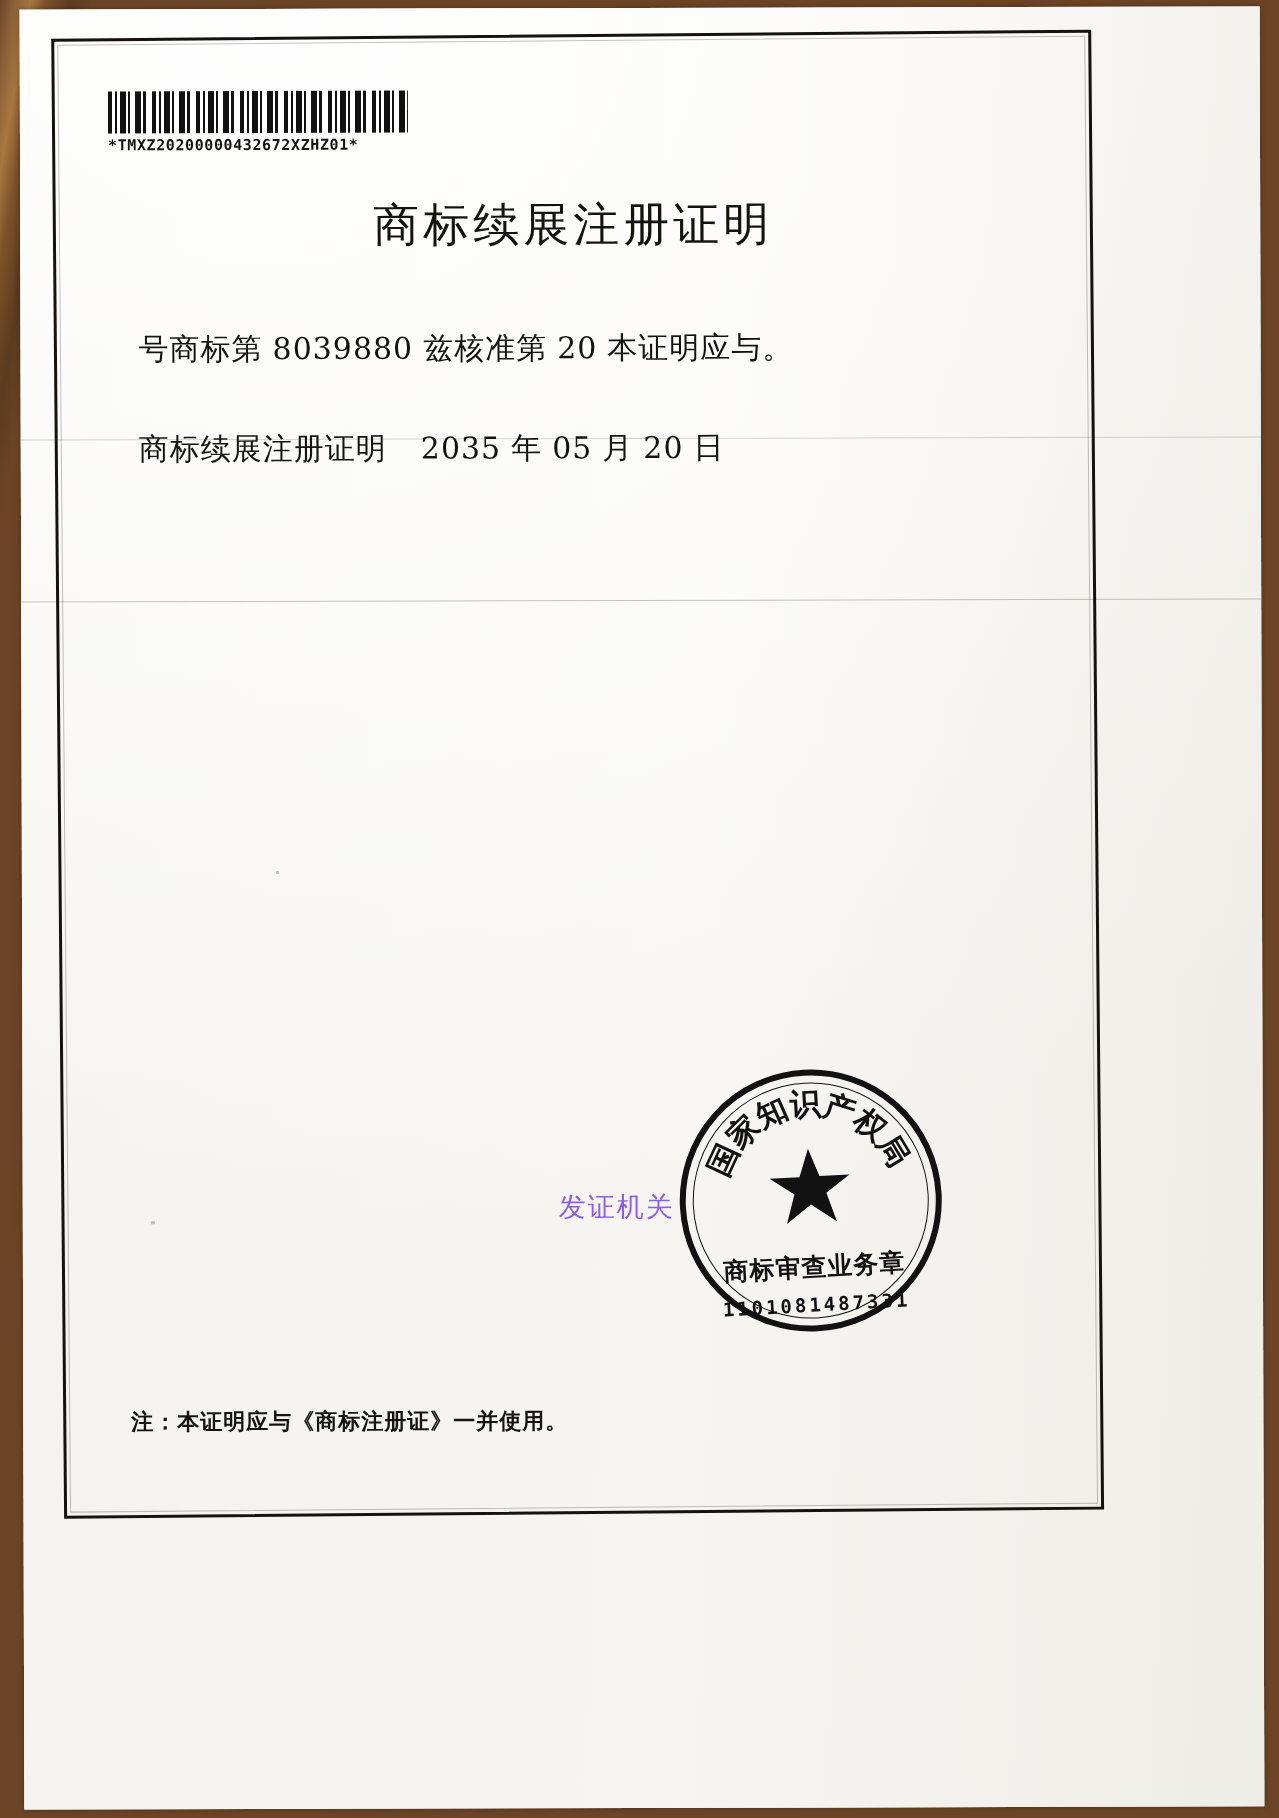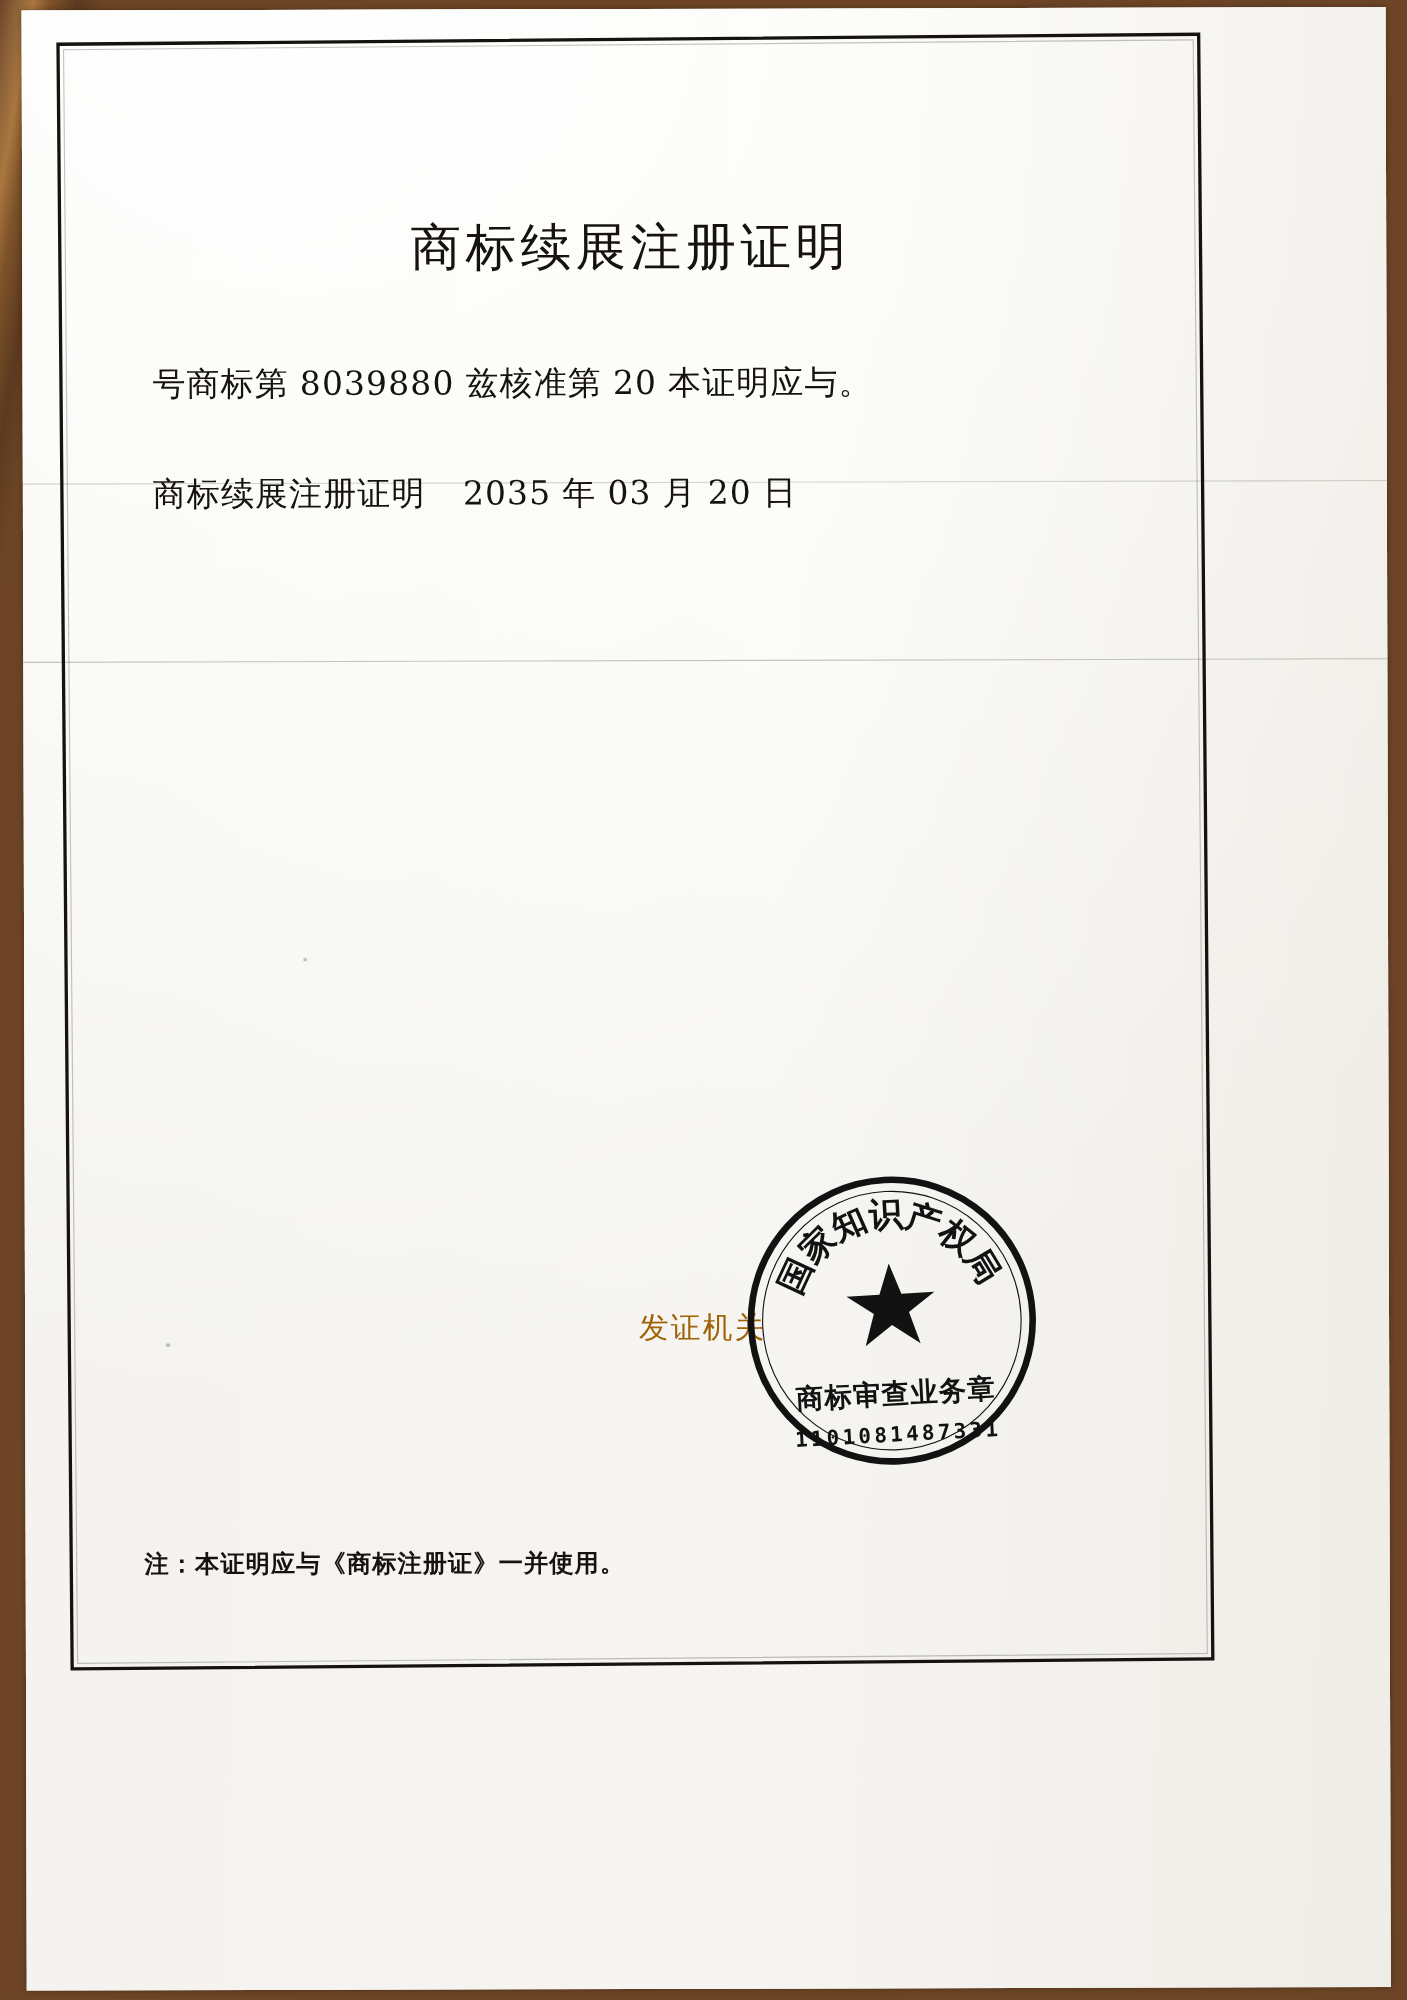--- a/index.html
+++ b/index.html
@@ -135,23 +135,22 @@
   .gap-sm { display: inline-block; width: 10px; }
   .gap-lg { display: inline-block; width: 34px; }
 
   
   .issuer {
     position: absolute;
     left: 536px;
     top: 1181px;
     font-size: 27px;
     letter-spacing: 2px;
-    color: #a16207;
-    font-family: "DejaVu Serif", "Liberation Serif", serif;
-    margin-left: 22px;
+    color: #8b5cf6;
+    font-family: "DejaVu Serif", "Liberation Serif", serif;
   }
 
   .seal {
     position: absolute;
     left: 657px;
     top: 1062px;
     width: 250px;
     height: 250px;
     border-radius: 50%;
     border: 6px solid #121212;
@@ -237,29 +236,33 @@
 
   <div class="crease c1"></div>
   <div class="crease c2"></div>
 
   <div class="frame">
     <div class="frame-inner"></div>
   </div>
 
   <div class="content">
 
+    <div class="barcode-wrap">
+      <div class="barcode"></div>
+      <div class="barcode-text">*TMXZ20200000432672XZHZ01*</div>
+    </div>
 
     <div class="title">商标续展注册证明</div>
 
     <div class="line line-1">
       <span>号商标第</span><span class="gap-sm"></span><span>8039880</span><span class="gap-sm"></span><span>兹核准第</span><span class="gap-sm"></span><span>20</span><span class="gap-sm"></span><span>本证明应与。</span>
     </div>
 
     <div class="line line-2">
-      <span>商标续展注册证明</span><span class="gap-lg"></span><span>2035</span><span class="gap-sm"></span><span>年</span><span class="gap-sm"></span><span>03</span><span class="gap-sm"></span><span>月</span><span class="gap-sm"></span><span>20</span><span class="gap-sm"></span><span>日</span>
+      <span>商标续展注册证明</span><span class="gap-lg"></span><span>2035</span><span class="gap-sm"></span><span>年</span><span class="gap-sm"></span><span>05</span><span class="gap-sm"></span><span>月</span><span class="gap-sm"></span><span>20</span><span class="gap-sm"></span><span>日</span>
     </div>
 
     <div class="issuer">发证机关</div>
 
     <div class="seal">
       <div class="ring2"></div>
       <div class="arc-text" id="sealArc">
           <span style="transform: translate(-84.763px, -45.0693px) rotate(-62deg) translate(-50%, -50%);">国</span>
           <span style="transform: translate(-63.4021px, -72.0845px) rotate(-41.3333deg) translate(-50%, -50%);">家</span>
           <span style="transform: translate(-33.8813px, -89.8224px) rotate(-20.6667deg) translate(-50%, -50%);">知</span>

